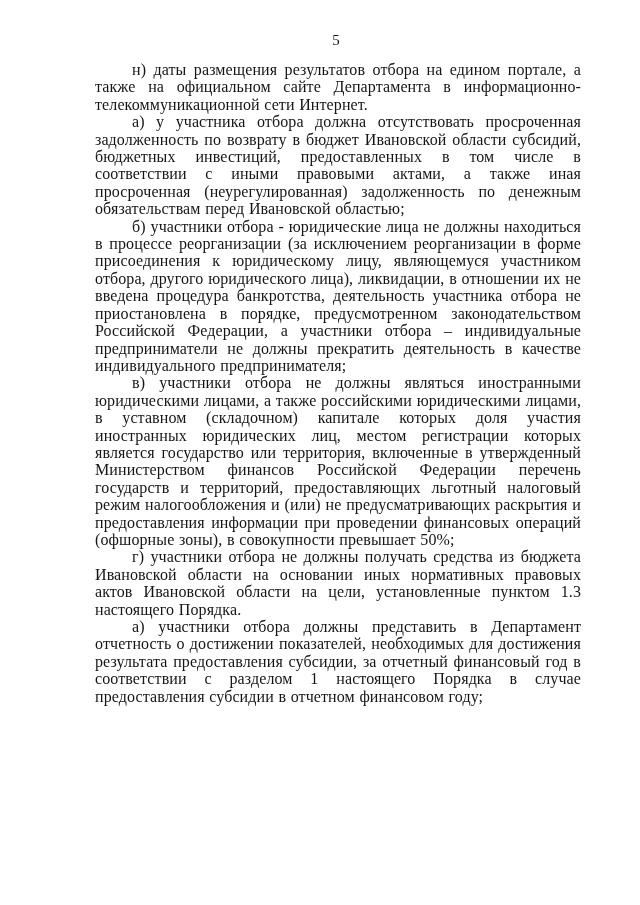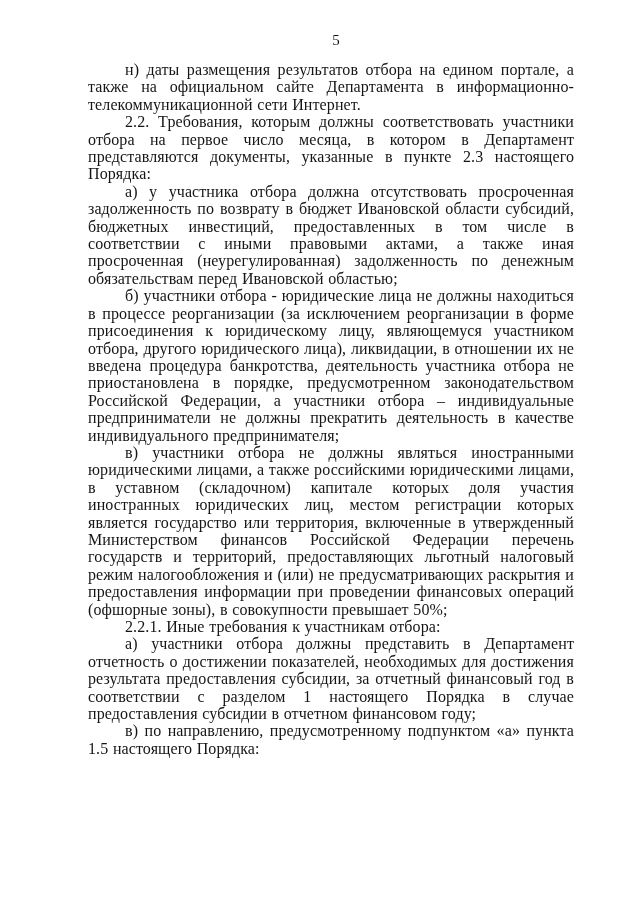--- a/index.html
+++ b/index.html
@@ -22,21 +22,21 @@
     top: 32px;
     left: 93px;
     width: 486px;
     text-align: center;
     font-size: 15px;
     line-height: 17px;
   }
   .doc-body {
     position: absolute;
     top: 61px;
-    left: 88px;
+    left: 95px;
     width: 486px;
   }
   .doc-body p {
     margin: 0;
     padding: 0;
     font-size: 16px;
     line-height: 17.4px;
     text-indent: 37px;
     text-align: justify;
     text-align-last: left;
@@ -45,21 +45,19 @@
   }
 </style>
 </head>
 <body>
 
 <div class="doc-page">
   <div class="page-number">5</div>
 
   <div class="doc-body">
     <p>н) даты размещения результатов отбора на едином портале, а также на официальном сайте Департамента в информационно-телекоммуникационной сети Интернет.</p>
-    <p>2.2. Требования, которым должны соответствовать участники отбора на первое число месяца, в котором в Департамент представляются документы, указанные в пункте 2.3 настоящего Порядка:</p>
     <p>а) у участника отбора должна отсутствовать просроченная задолженность по возврату в бюджет Ивановской области субсидий, бюджетных инвестиций, предоставленных в том числе в соответствии с иными правовыми актами, а также иная просроченная (неурегулированная) задолженность по денежным обязательствам перед Ивановской областью;</p>
     <p>б) участники отбора - юридические лица не должны находиться в процессе реорганизации (за исключением реорганизации в форме присоединения к юридическому лицу, являющемуся участником отбора, другого юридического лица), ликвидации, в отношении их не введена процедура банкротства, деятельность участника отбора не приостановлена в порядке, предусмотренном законодательством Российской Федерации, а участники отбора – индивидуальные предприниматели не должны прекратить деятельность в качестве индивидуального предпринимателя;</p>
     <p>в) участники отбора не должны являться иностранными юридическими лицами, а также российскими юридическими лицами, в уставном (складочном) капитале которых доля участия иностранных юридических лиц, местом регистрации которых является государство или территория, включенные в утвержденный Министерством финансов Российской Федерации перечень государств и территорий, предоставляющих льготный налоговый режим налогообложения и (или) не предусматривающих раскрытия и предоставления информации при проведении финансовых операций (офшорные зоны), в совокупности превышает 50%;</p>
-    <p>2.2.1. Иные требования к участникам отбора:</p>
+    <p>г) участники отбора не должны получать средства из бюджета Ивановской области на основании иных нормативных правовых актов Ивановской области на цели, установленные пунктом 1.3 настоящего Порядка.</p>
     <p>а) участники отбора должны представить в Департамент отчетность о достижении показателей, необходимых для достижения результата предоставления субсидии, за отчетный финансовый год в соответствии с разделом 1 настоящего Порядка в случае предоставления субсидии в отчетном финансовом году;</p>
-    <p>в) по направлению, предусмотренному подпунктом «а» пункта 1.5 настоящего Порядка:</p>
   </div>
 </div>
 
 </body></html>

